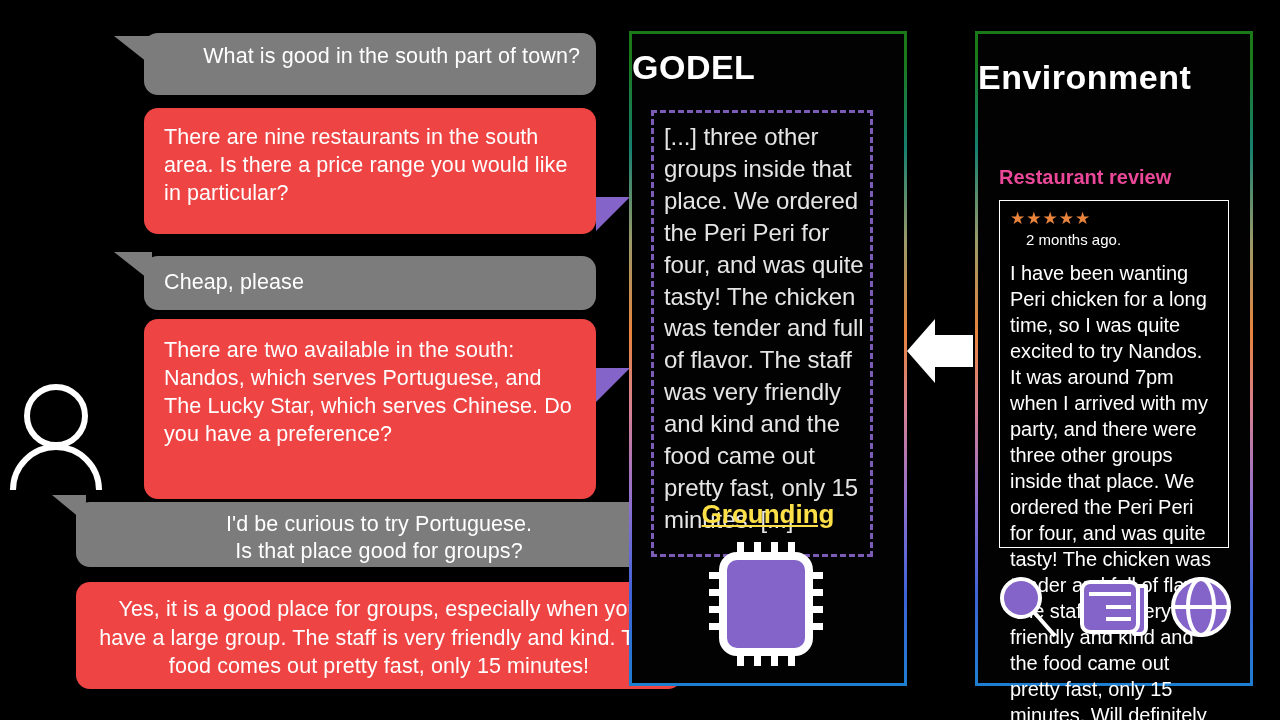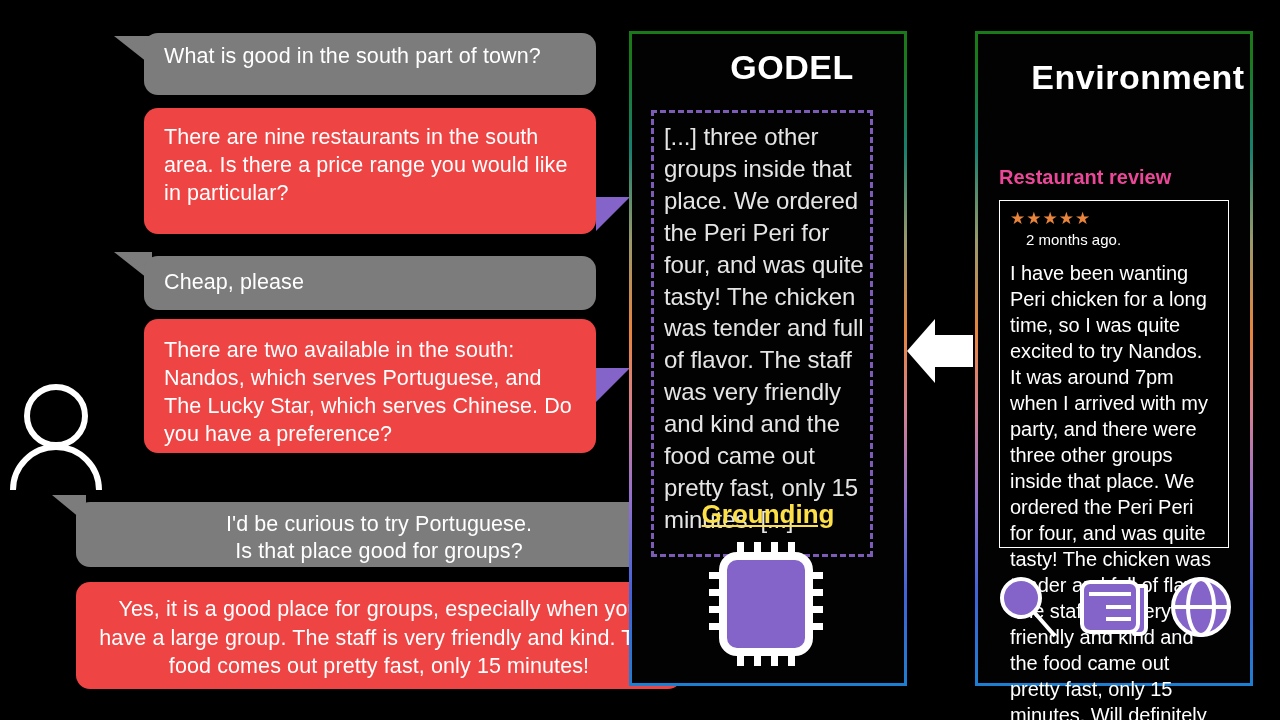--- a/index.html
+++ b/index.html
@@ -62,25 +62,24 @@
         #16806f 18%,
         #9a9a6a 32%,
         #e8843c 46%,
         #d67f93 58%,
         #8f6fd0 72%,
         #3f63d8 86%,
         #1d7fd1 100%);
   }
 
   .panel-title {
-    text-align: center;
+    text-align: left;
     color: #fff;
     font-weight: bold;
     letter-spacing: .5px;
-    margin-left: 48px;
   }
   #godel-title { font-size: 34px; padding-top: 14px; }
   #env-title   { font-size: 34px; padding-top: 24px; }
 
   
   #grounding-box {
     position: absolute;
     left: 19px; top: 76px;
     width: 222px; height: 447px;
     border: 3px dashed #7b5bb5;
@@ -128,36 +127,36 @@
   #arrow { position: absolute; left: 907px; top: 315px; }
 </style>
 </head>
 <body>
 
 <div id="stage">
 
   <div>
 
     <div class="tail tail-gray-left" style="left:114px; top:36px;"></div>
-    <div class="bubble gray" style="left:144px; top:33px; width:452px; height:62px;">
+    <div class="bubble gray" style="left:144px; top:33px; width:452px; height:62px;text-align:right;">
       <span>What is good in the south part of town?</span>
     </div>
 
     <div class="tail tail-purple-right" style="left:596px; top:197px;"></div>
     <div class="bubble purple" style="left:144px; top:108px; width:452px; height:126px; padding-top:16px;">
       <span>There are nine restaurants in the south area. Is there a price range you would like in particular?</span>
     </div>
 
     <div class="tail tail-gray-left" style="left:114px; top:252px;"></div>
     <div class="bubble gray" style="left:144px; top:256px; width:452px; height:54px; padding-top:13px;">
       <span>Cheap, please</span>
     </div>
 
     <div class="tail tail-purple-right" style="left:596px; top:368px;"></div>
-    <div class="bubble purple" style="left:144px; top:319px; width:452px; height:134px; padding-top:18px;">
+    <div class="bubble purple" style="left:144px; top:319px; width:452px; height:180px; padding-top:18px;">
       <span>There are two available in the south: Nandos, which serves Portuguese, and The Lucky Star, which serves Chinese. Do you have a preference?</span>
     </div>
 
     <svg id="avatar" viewBox="0 0 96 112">
       <circle cx="48" cy="38" r="29" fill="none" stroke="#fff" stroke-width="6"></circle>
       <path d="M5 112 A43 43 0 0 1 91 112" fill="none" stroke="#fff" stroke-width="6"></path>
     </svg>
 
     <div class="tail tail-gray-left" style="left:52px; top:495px; border-bottom-width:28px; border-right-width:34px;"></div>
     <div class="bubble gray" style="left:76px; top:502px; width:606px; height:65px; padding:9px 16px; text-align:center; line-height:1.25;">

